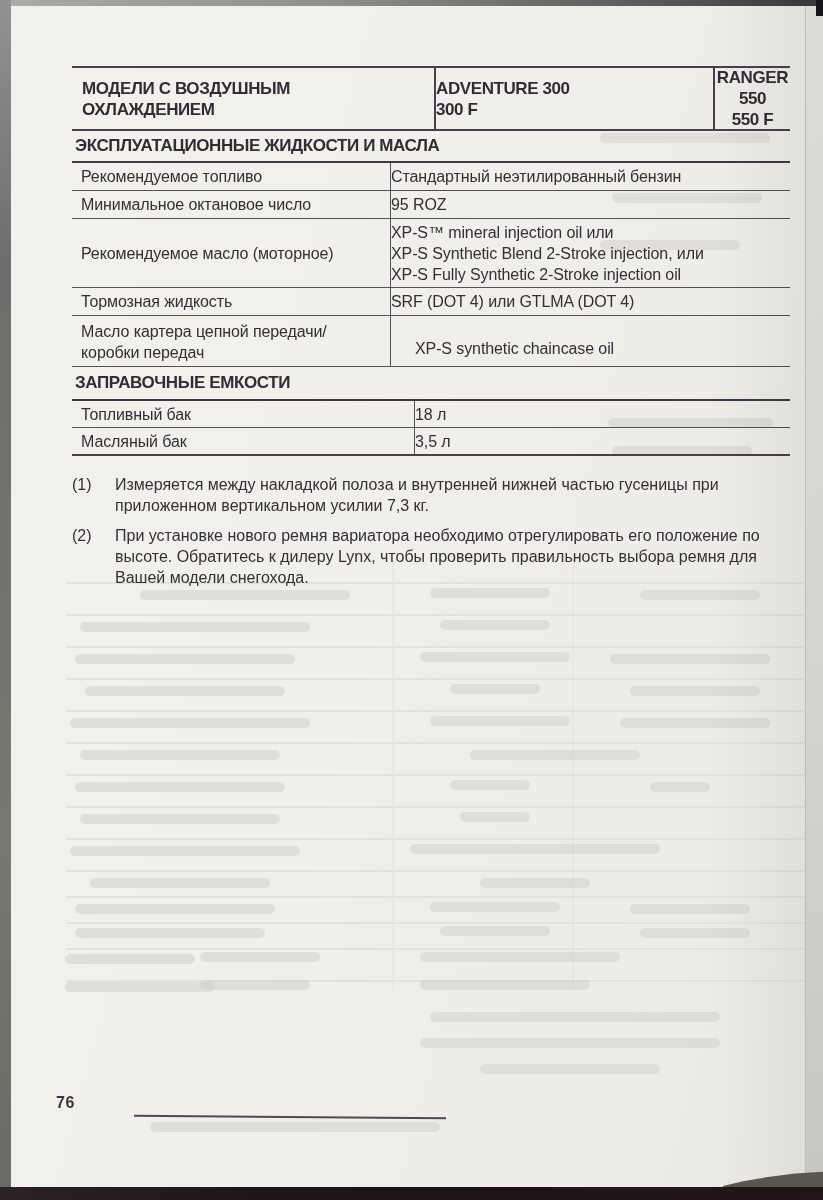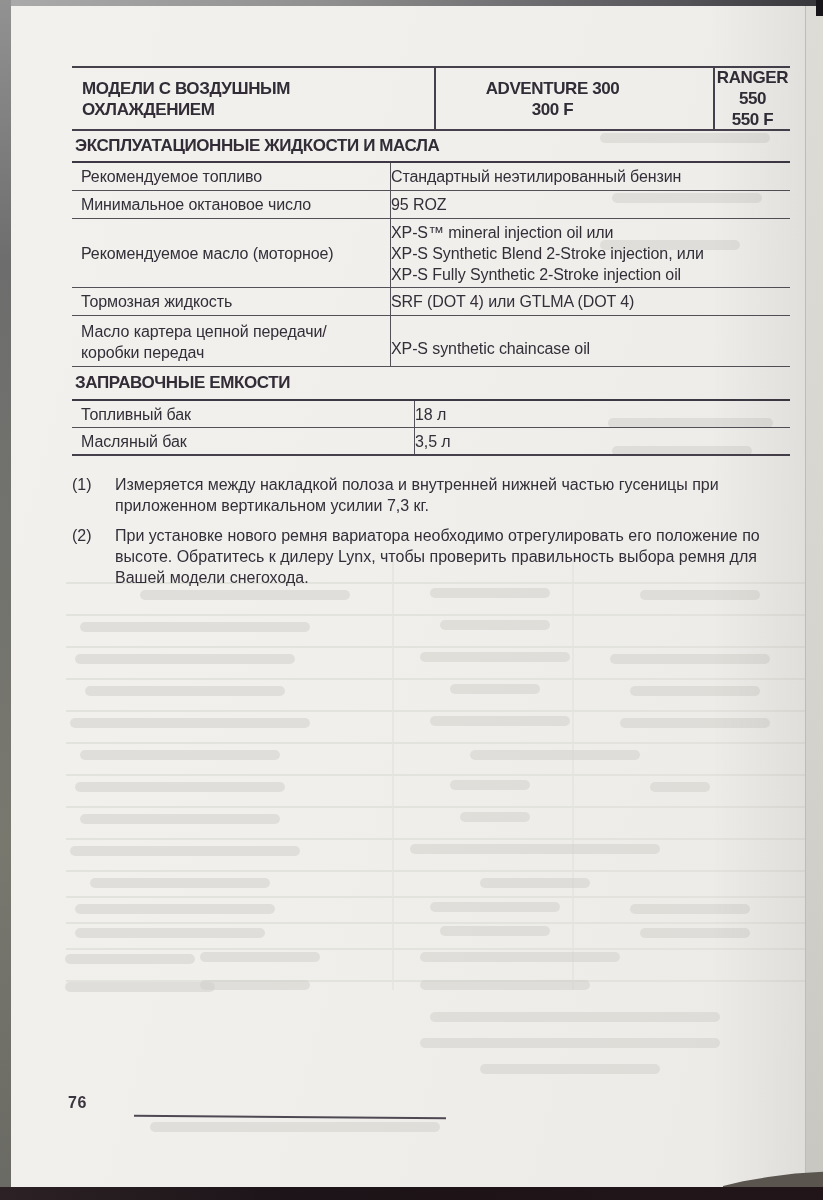--- a/index.html
+++ b/index.html
@@ -28,43 +28,43 @@
   .bb{position:absolute;height:10px;background:#d2d1cc;opacity:.55;border-radius:5px;filter:blur(.7px);}
   .bl{position:absolute;left:66px;width:742px;height:2px;background:#e1e0db;opacity:.85;}
   .bv{position:absolute;width:2px;background:#e4e3de;opacity:.75;}
   
   .doc{position:absolute;left:72px;top:66px;width:718px;z-index:2;
     font-size:16px;letter-spacing:-.1px;}
   .thead{display:flex;border-top:2px solid #45404b;border-bottom:2px solid #45404b;height:61px;gap:44px;}
   .thead .c{display:flex;flex-direction:column;justify-content:center;font-weight:bold;
     font-size:17px;letter-spacing:-.4px;line-height:21px;color:#312c36;}
   .c1{width:318px;padding-left:10px;box-sizing:border-box;}
-  .c2{width:235px;border-left:2px solid #45404b;text-align:center;box-sizing:border-box;}
+  .c2{width:235px;border-left:2px solid #45404b;box-sizing:border-box;}
   .c3{flex:1;border-left:2px solid #45404b;text-align:center;box-sizing:border-box;}
   .sect{display:flex;align-items:center;height:30px;font-weight:bold;font-size:17px;
     letter-spacing:-.4px;color:#312c36;border-bottom:2.5px solid #3d3843;padding-left:3px;}
   .sect2{height:32px;border-bottom:2.5px solid #3d3843;}
   .row{display:flex;border-bottom:1.5px solid #545058;}
   .row:last-child{border-bottom:2px solid #45404b;}
   .lab{width:318px;box-sizing:border-box;padding:3px 6px 3px 9px;display:flex;
     flex-direction:column;justify-content:center;line-height:21px;color:#332e38;}
   .val{flex:1;border-left:1.5px solid #545058;box-sizing:border-box;display:flex;
     flex-direction:column;justify-content:center;
     padding-right:56px;line-height:21px;color:#332e38;}
   .h27{height:27px;} .h68{height:68px;} .h50{height:50px;} .h26{height:26px;gap:24px;}
   .lab.top{justify-content:flex-start;padding-top:5px;}
-  .val.low{justify-content:flex-end;padding-bottom:7px;}
+  .val.low{justify-content:flex-end;padding-bottom:7px;padding-left:24px;}
   
   .footnotes{position:absolute;left:72px;top:474px;width:724px;z-index:2;
     display:flex;flex-direction:column;gap:9px;font-size:16px;line-height:21px;color:#332e38;}
   .fn{display:flex;}
   .fn .mk{width:43px;flex:none;}
   .fn .tx{flex:1;}
   
-  .pageno{position:absolute;left:68px;top:1094px;font-weight:bold;font-size:16px;
+  .pageno{position:absolute;left:56px;top:1094px;font-weight:bold;font-size:16px;
     letter-spacing:.5px;color:#3a353f;z-index:2;}
   .foot-rule{position:absolute;left:134px;top:1116px;width:312px;height:2.4px;
     background:#4e4852;transform:rotate(.45deg);z-index:2;}
 </style>
 </head>
 <body>
 
 <div class="scan">
 
   <div class="bleed" id="bleed">

